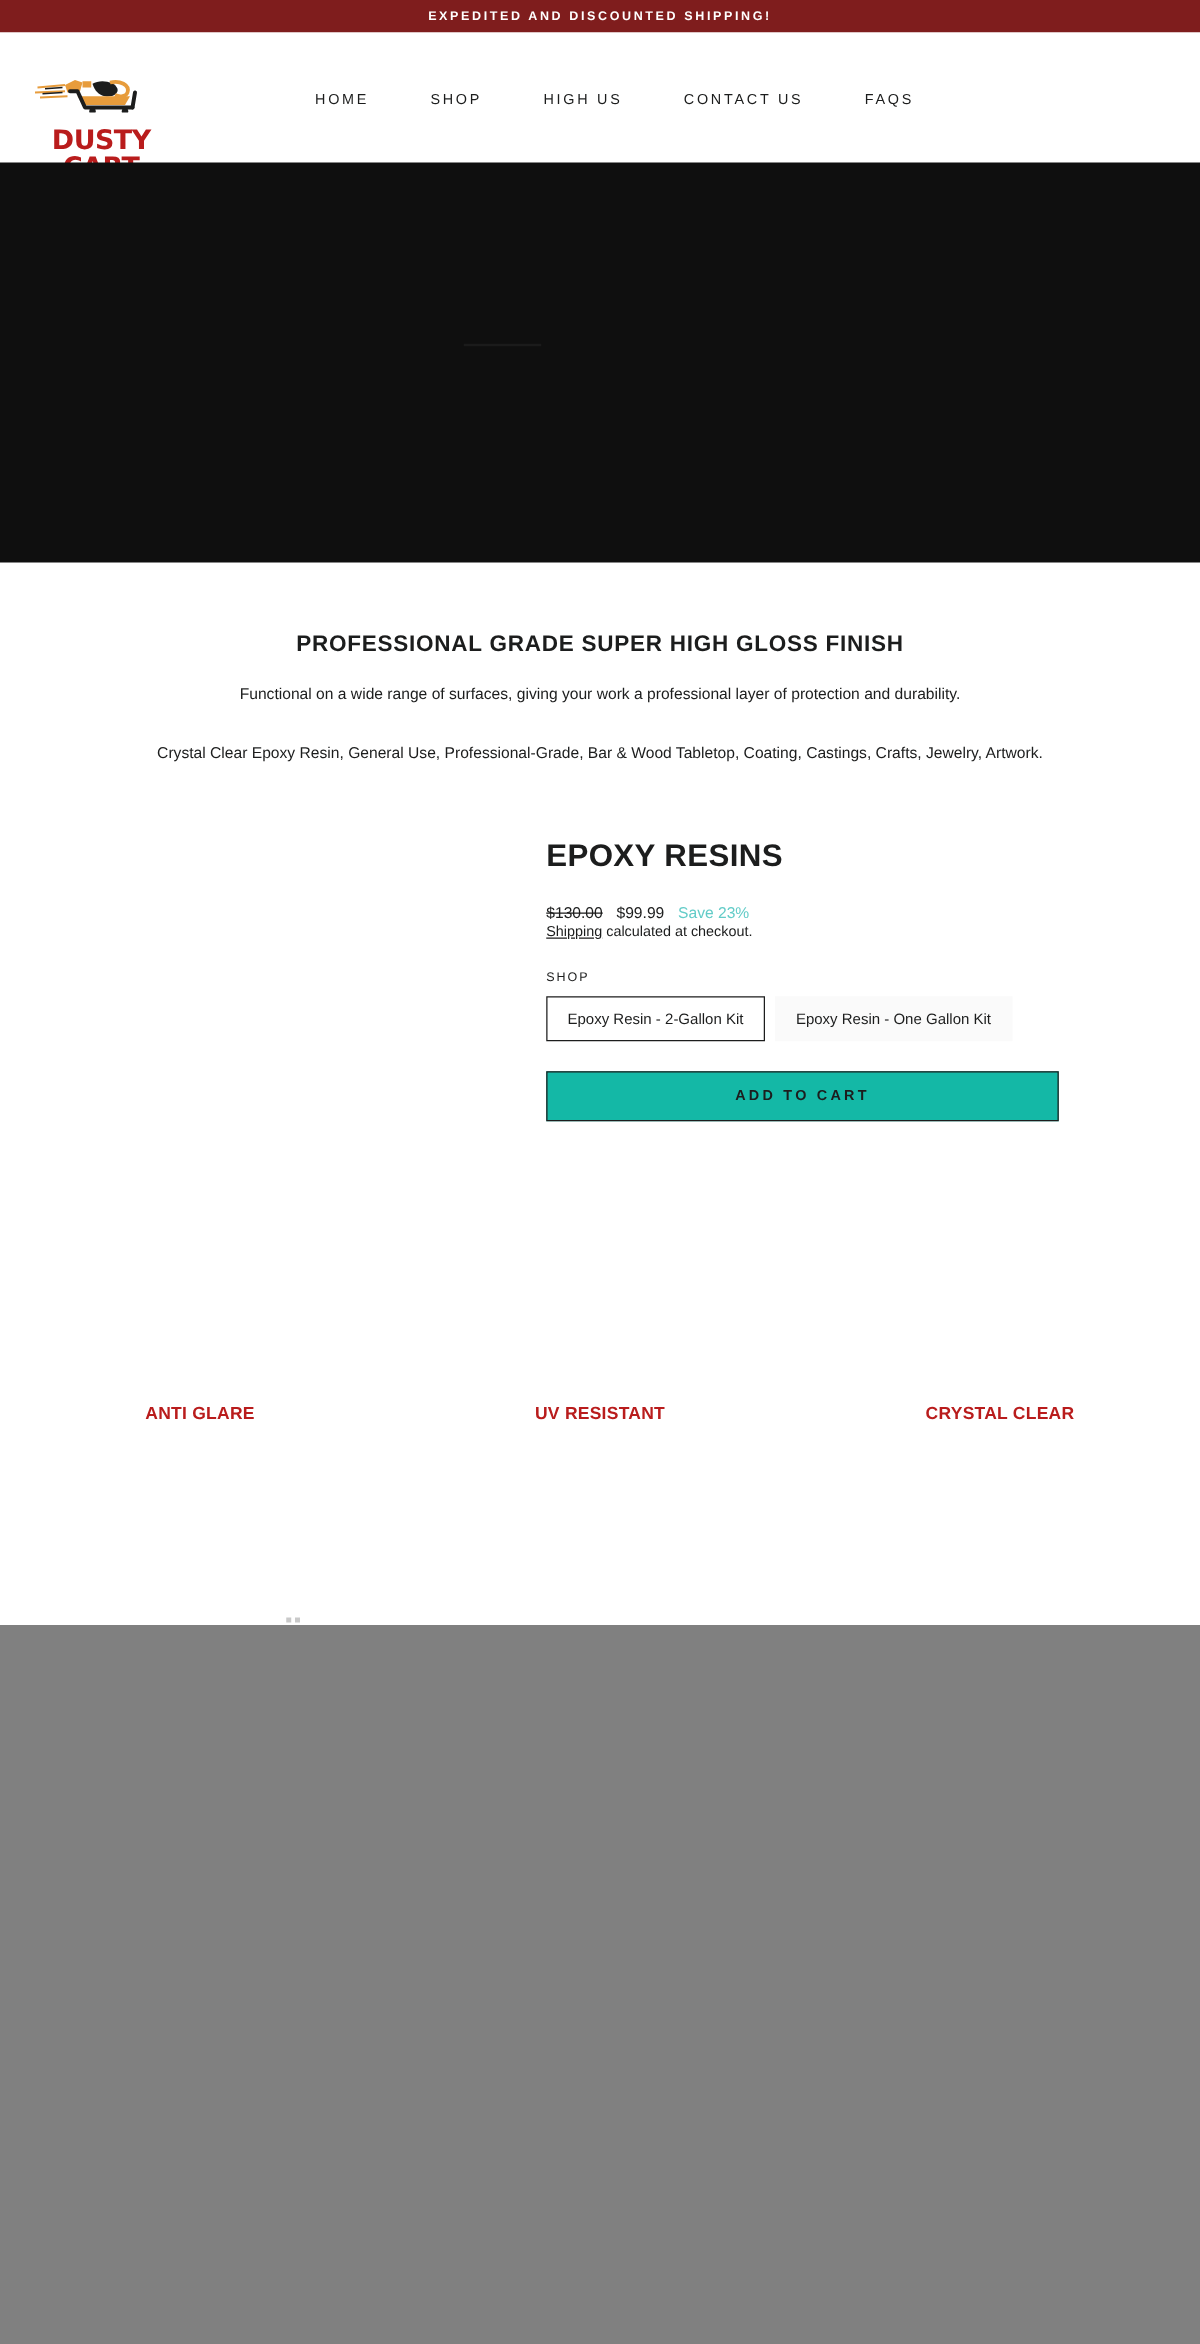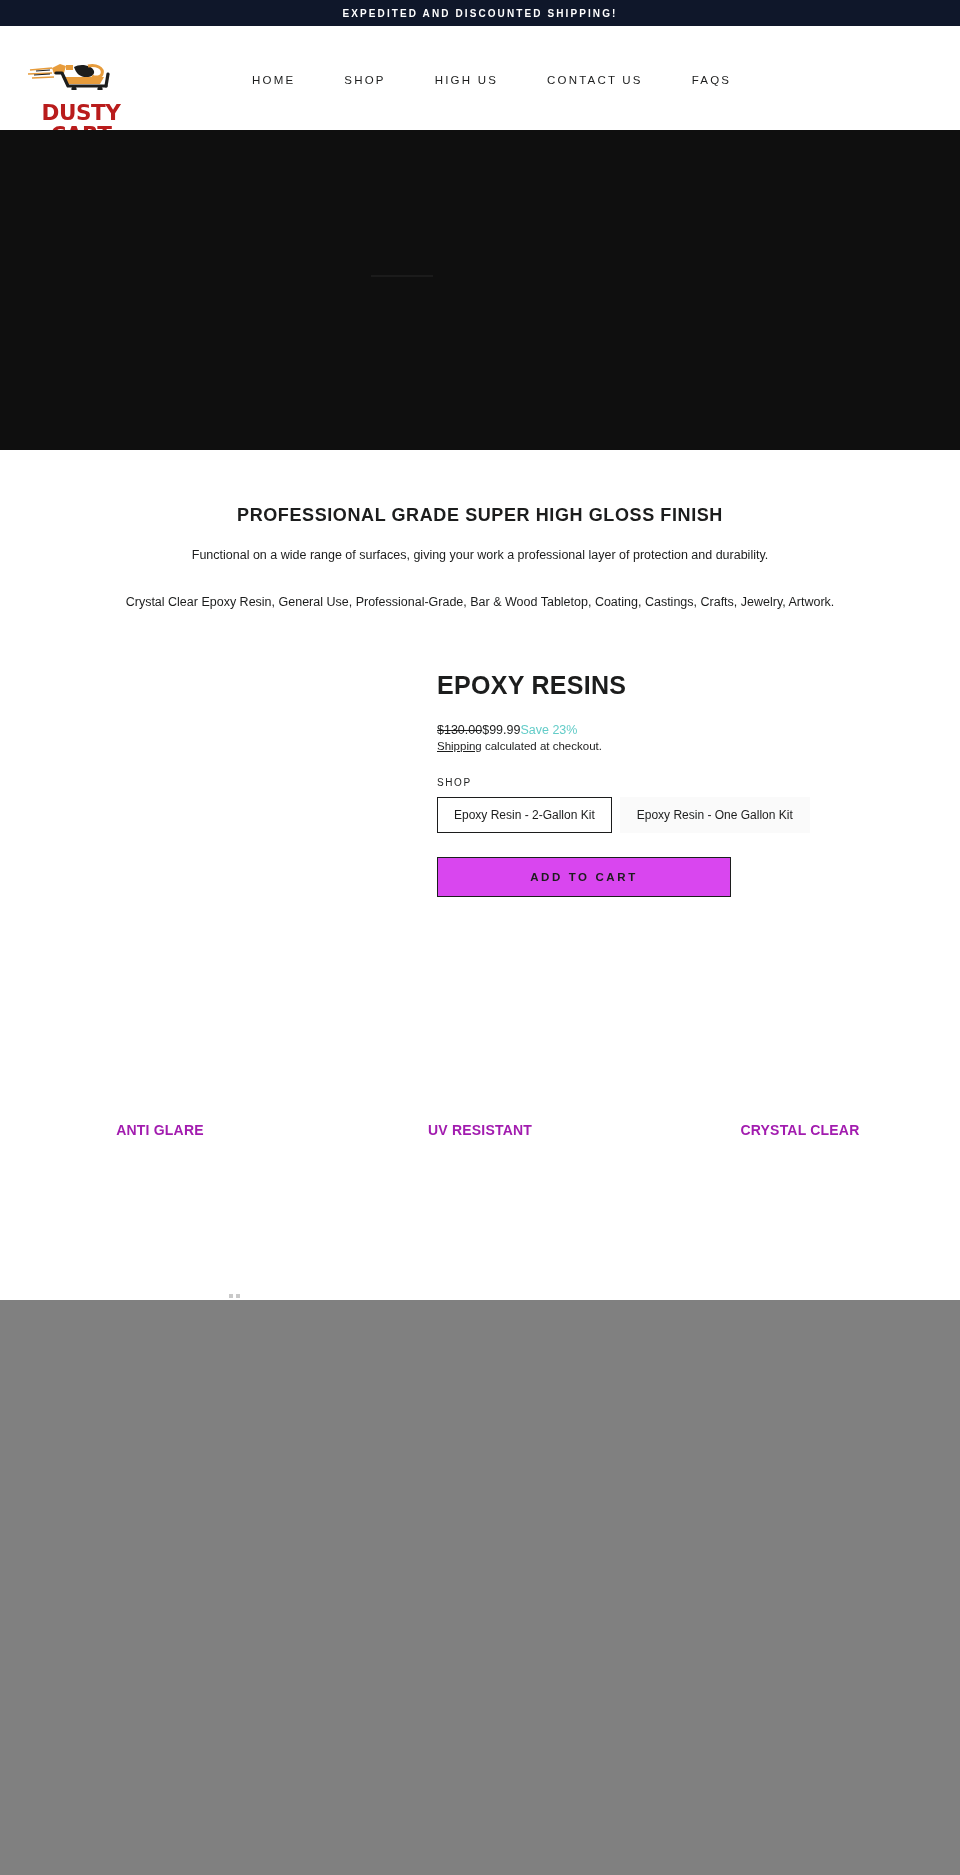--- a/index.html
+++ b/index.html
@@ -7,21 +7,21 @@
     width: 960px;
     background: #ffffff;
     font-family: "Liberation Sans", sans-serif;
     color: #1c1d1d;
   }
   body { width: 960px; height: 1875px; overflow: hidden; position: relative; }
 
   
   .announcement {
     height: 26px;
-    background: #0f172a;
+    background: #7f1d1d;
     display: flex;
     align-items: center;
     justify-content: center;
   }
   .announcement-text {
     color: #ffffff;
     font-size: 10px;
     font-weight: bold;
     letter-spacing: 2.1px;
     text-transform: uppercase;
@@ -145,20 +145,21 @@
     font-size: 25px;
     font-weight: bold;
     letter-spacing: 0.3px;
     color: #1c1d1d;
     line-height: 1.1;
   }
   .price-row {
     margin-top: 24px;
     display: flex;
     align-items: center;
+    gap: 11px;
   }
   .price-old {
     font-size: 12.5px;
     color: #1c1d1d;
     text-decoration: line-through;
   }
   .price-new {
     font-size: 12.5px;
     color: #1c1d1d;
   }
@@ -195,23 +196,23 @@
     border: 1px solid transparent;
     cursor: pointer;
     white-space: nowrap;
   }
   .variant.selected {
     background: #ffffff;
     border: 1.6px solid #1c1d1d;
   }
   .add-to-cart {
     margin-top: 24px;
-    width: 294px;
+    width: 410px;
     height: 40px;
-    background: #d946ef;
+    background: #14b8a6;
     border: 1px solid #1c1d1d;
     color: #1c1d1d;
     font-size: 11.5px;
     font-weight: bold;
     letter-spacing: 2.6px;
     cursor: pointer;
     font-family: "Liberation Sans", sans-serif;
   }
 
   
@@ -221,21 +222,21 @@
     padding-bottom: 30px;
   }
   .feature {
     flex: 1;
     text-align: center;
   }
   .feature-title {
     font-size: 14px;
     font-weight: bold;
     letter-spacing: 0.2px;
-    color: #a21caf;
+    color: #b91c1c;
   }
 
   
   .broken-img {
     position: absolute;
     left: 229px;
     top: 1294px;
     width: 14px;
     height: 14px;
   }

